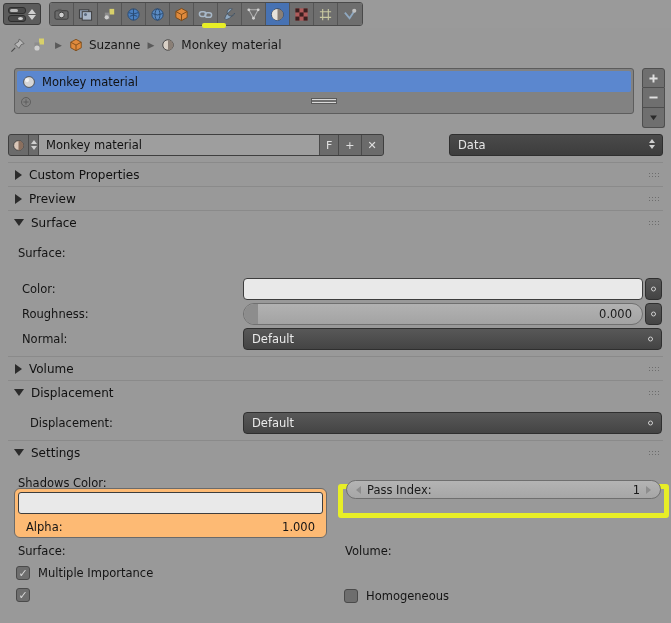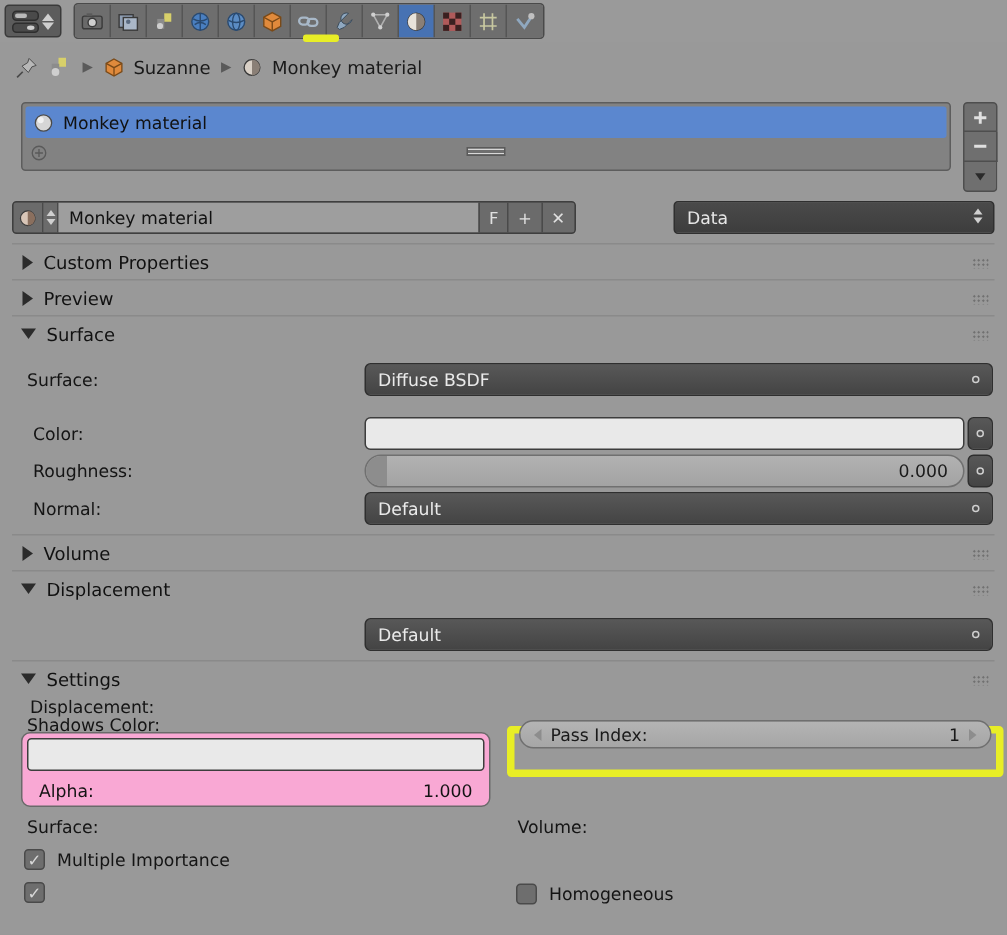--- a/index.html
+++ b/index.html
@@ -169,21 +169,21 @@
     padding-right: 10px; color: #1a1a1a; position: relative;
   }
   .slider:before {
     content:''; position:absolute; left:0; top:0; width:14px; height:100%;
     background: #8d8d8d; border-radius: 11px 0 0 11px;
   }
 
   
   .vp-color-block {
     position: absolute; left: 14px; top: 488px; width: 313px; height: 50px;
-    background: #f9a8d4; border: 1px solid #6a6a6a; border-radius: 6px;
+    background: #fdba74; border: 1px solid #6a6a6a; border-radius: 6px;
     overflow: hidden;
   }
   .vp-swatch { margin: 3px; height: 22px; background: #e9e9e9; border: 1px solid #3d3d3d; border-radius: 3px; }
   .vp-alpha {
     height: 20px; margin: 1px 3px 0 3px;
     display: flex; align-items: center; justify-content: space-between;
     padding: 0 8px; color: #141414; font-size: 11.5px;
   }
   .highlight-box {
     position: absolute; left: 338px; top: 484px; width: 331px; height: 34px;
@@ -432,24 +432,20 @@
 
   <div class="panel-head" style="top:210px">
     <div class="ph-tri-d"></div>
     <span>Surface</span>
     <div class="dots"></div>
   </div>
 
   <div class="row" style="left:18px; top:242px;">
     <span class="lbl">Surface:</span>
   </div>
-  <div class="field dark" style="position:absolute; left:243px; top:242px; width:419px;">
-    <span>Diffuse BSDF</span>
-    <span class="dot"></span>
-  </div>
 
   <div class="row" style="left:22px; top:278px;">
     <span class="lbl">Color:</span>
   </div>
   <div class="swatch" style="position:absolute; left:243px; top:278px; width:400px;"></div>
   <div class="field dark" style="position:absolute; left:645px; top:278px; width:17px; padding:0;">
     <span class="dot" style="right:5px;"></span>
   </div>
 
   <div class="row" style="left:22px; top:303px;">
@@ -475,21 +471,21 @@
     <span>Volume</span>
     <div class="dots"></div>
   </div>
 
   <div class="panel-head" style="top:380px">
     <div class="ph-tri-d"></div>
     <span>Displacement</span>
     <div class="dots"></div>
   </div>
 
-  <div class="row" style="left:20px; top:412px;margin-top:48px;">
+  <div class="row" style="left:30px; top:412px;">
     <span class="lbl">Displacement:</span>
   </div>
   <div class="field dark" style="position:absolute; left:243px; top:412px; width:419px;">
     <span>Default</span>
     <span class="dot"></span>
   </div>
 
   <div class="panel-head" style="top:440px">
     <div class="ph-tri-d"></div>
     <span>Settings</span>

